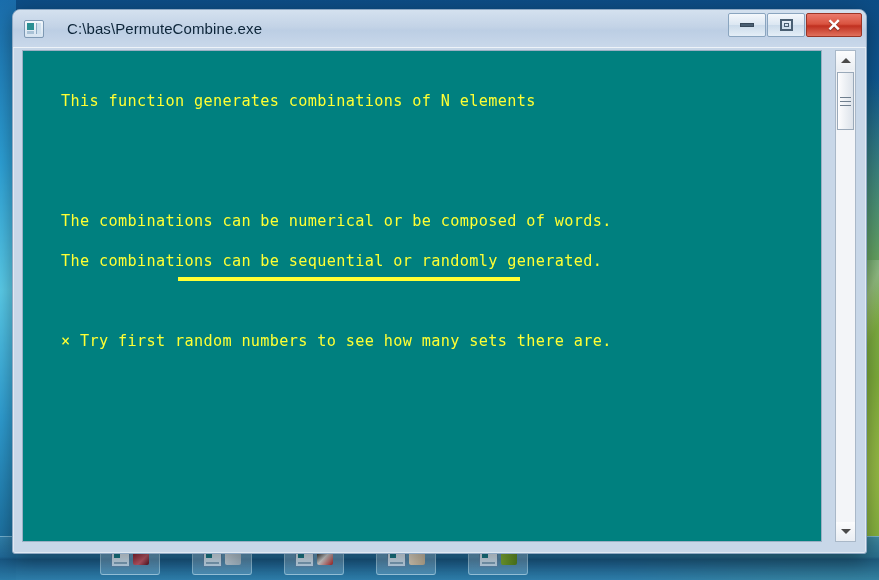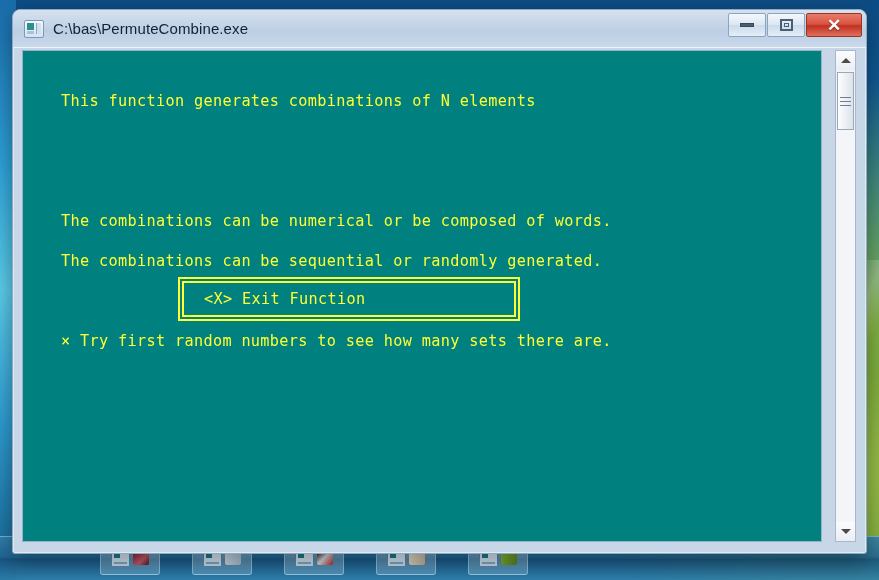--- a/index.html
+++ b/index.html
@@ -109,20 +109,21 @@
     overflow: hidden;
   }
   #titlebar {
     height: 37px;
     background: linear-gradient(180deg, #d4e1ef 0%, #c3d3e6 45%, #bccee4 55%, #c9d8ea 100%);
     display: flex;
     align-items: center;
     position: relative;
     border-radius: 7px 7px 0 0;
     border-bottom: 1px solid rgba(255,255,255,.6);
+    gap: 14px;
   }
   #title-icon {
     width: 18px; height: 16px;
     margin-left: 11px;
     background: linear-gradient(180deg, #f2f7fc 0%, #d5e3f0 100%);
     border: 1px solid #7e99b4;
     border-radius: 2px;
     position: relative;
     flex: 0 0 auto;
   }
@@ -375,21 +376,20 @@
 <div>This function generates combinations of N elements</div>
 <div class="blank-line"></div>
 <div class="blank-line"></div>
 <div>The combinations can be numerical or be composed of words.</div>
 <div>The combinations can be sequential or randomly generated.</div>
 <div class="blank-line"></div>
 <div>× Try first random numbers to see how many sets there are.</div>
       </div>
 
       <div id="menu-box">
-        <div class="menu-row">&lt;X&gt; Exit Function</div>
       </div>
 
     </div>
 
     <div id="scrollbar">
       <div class="sb-arrow">
         <span class="sb-tri up"></span>
       </div>
       <div id="sb-thumb">
         <span class="grip"></span>

